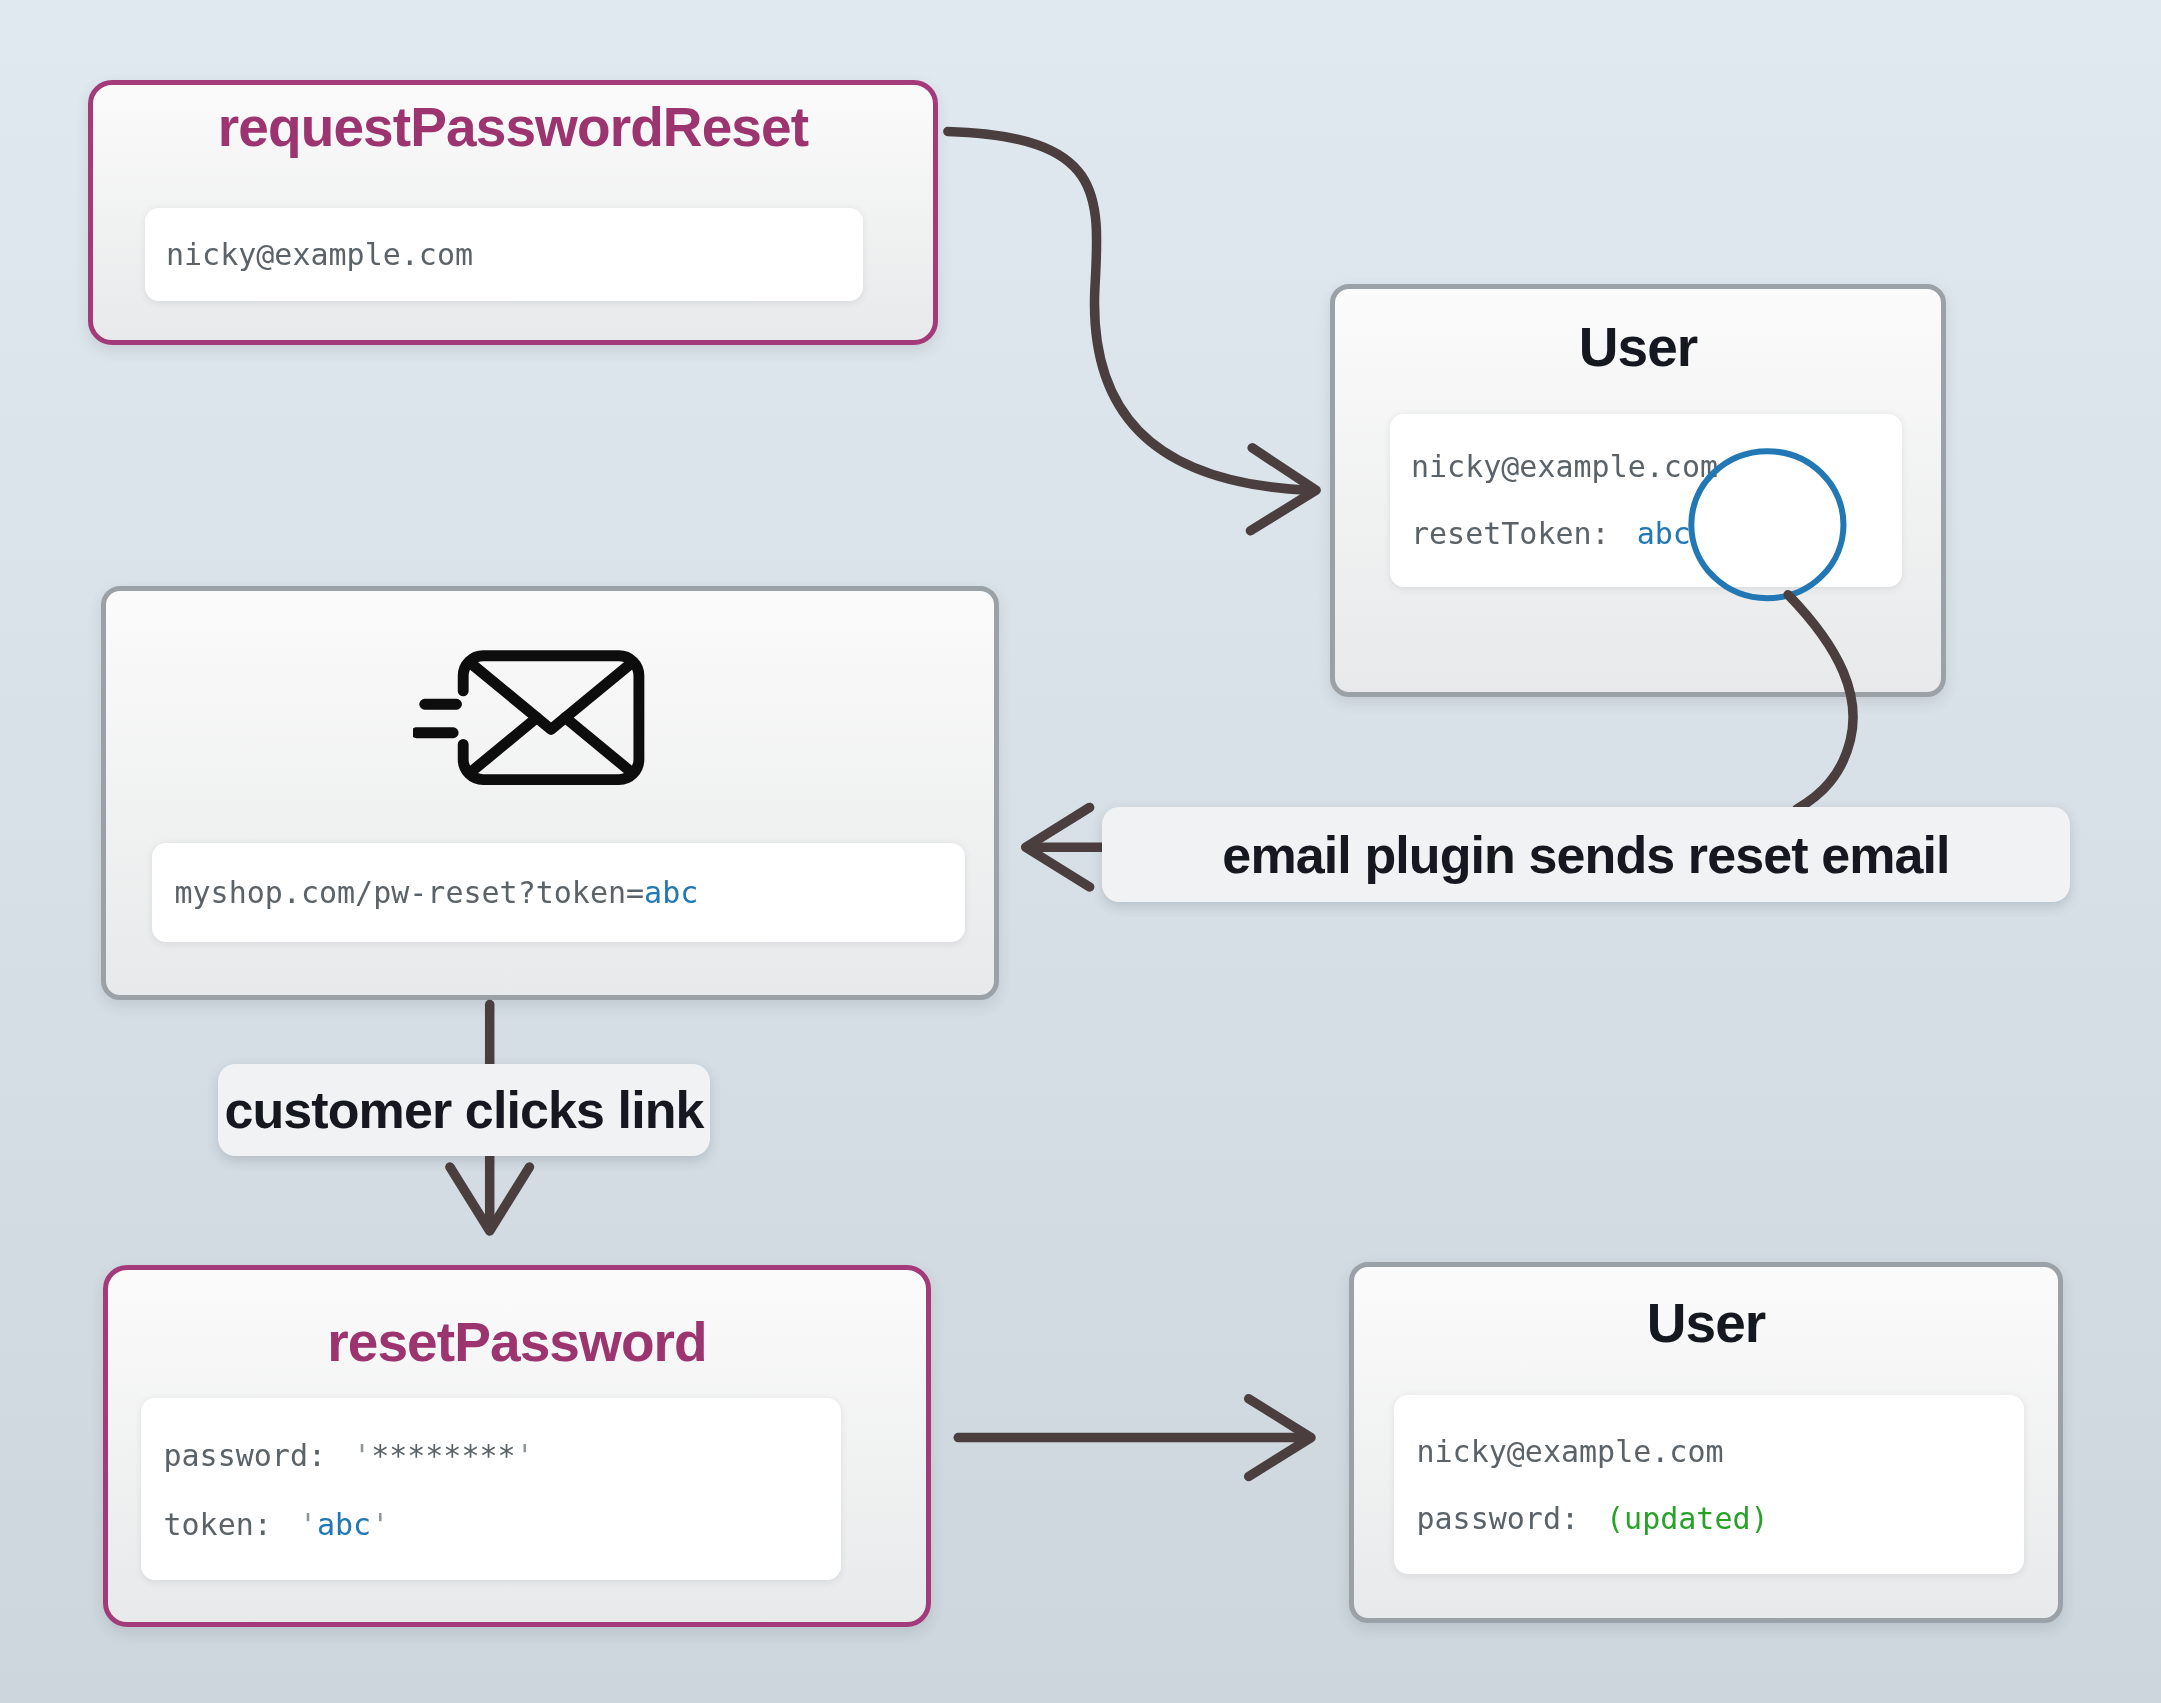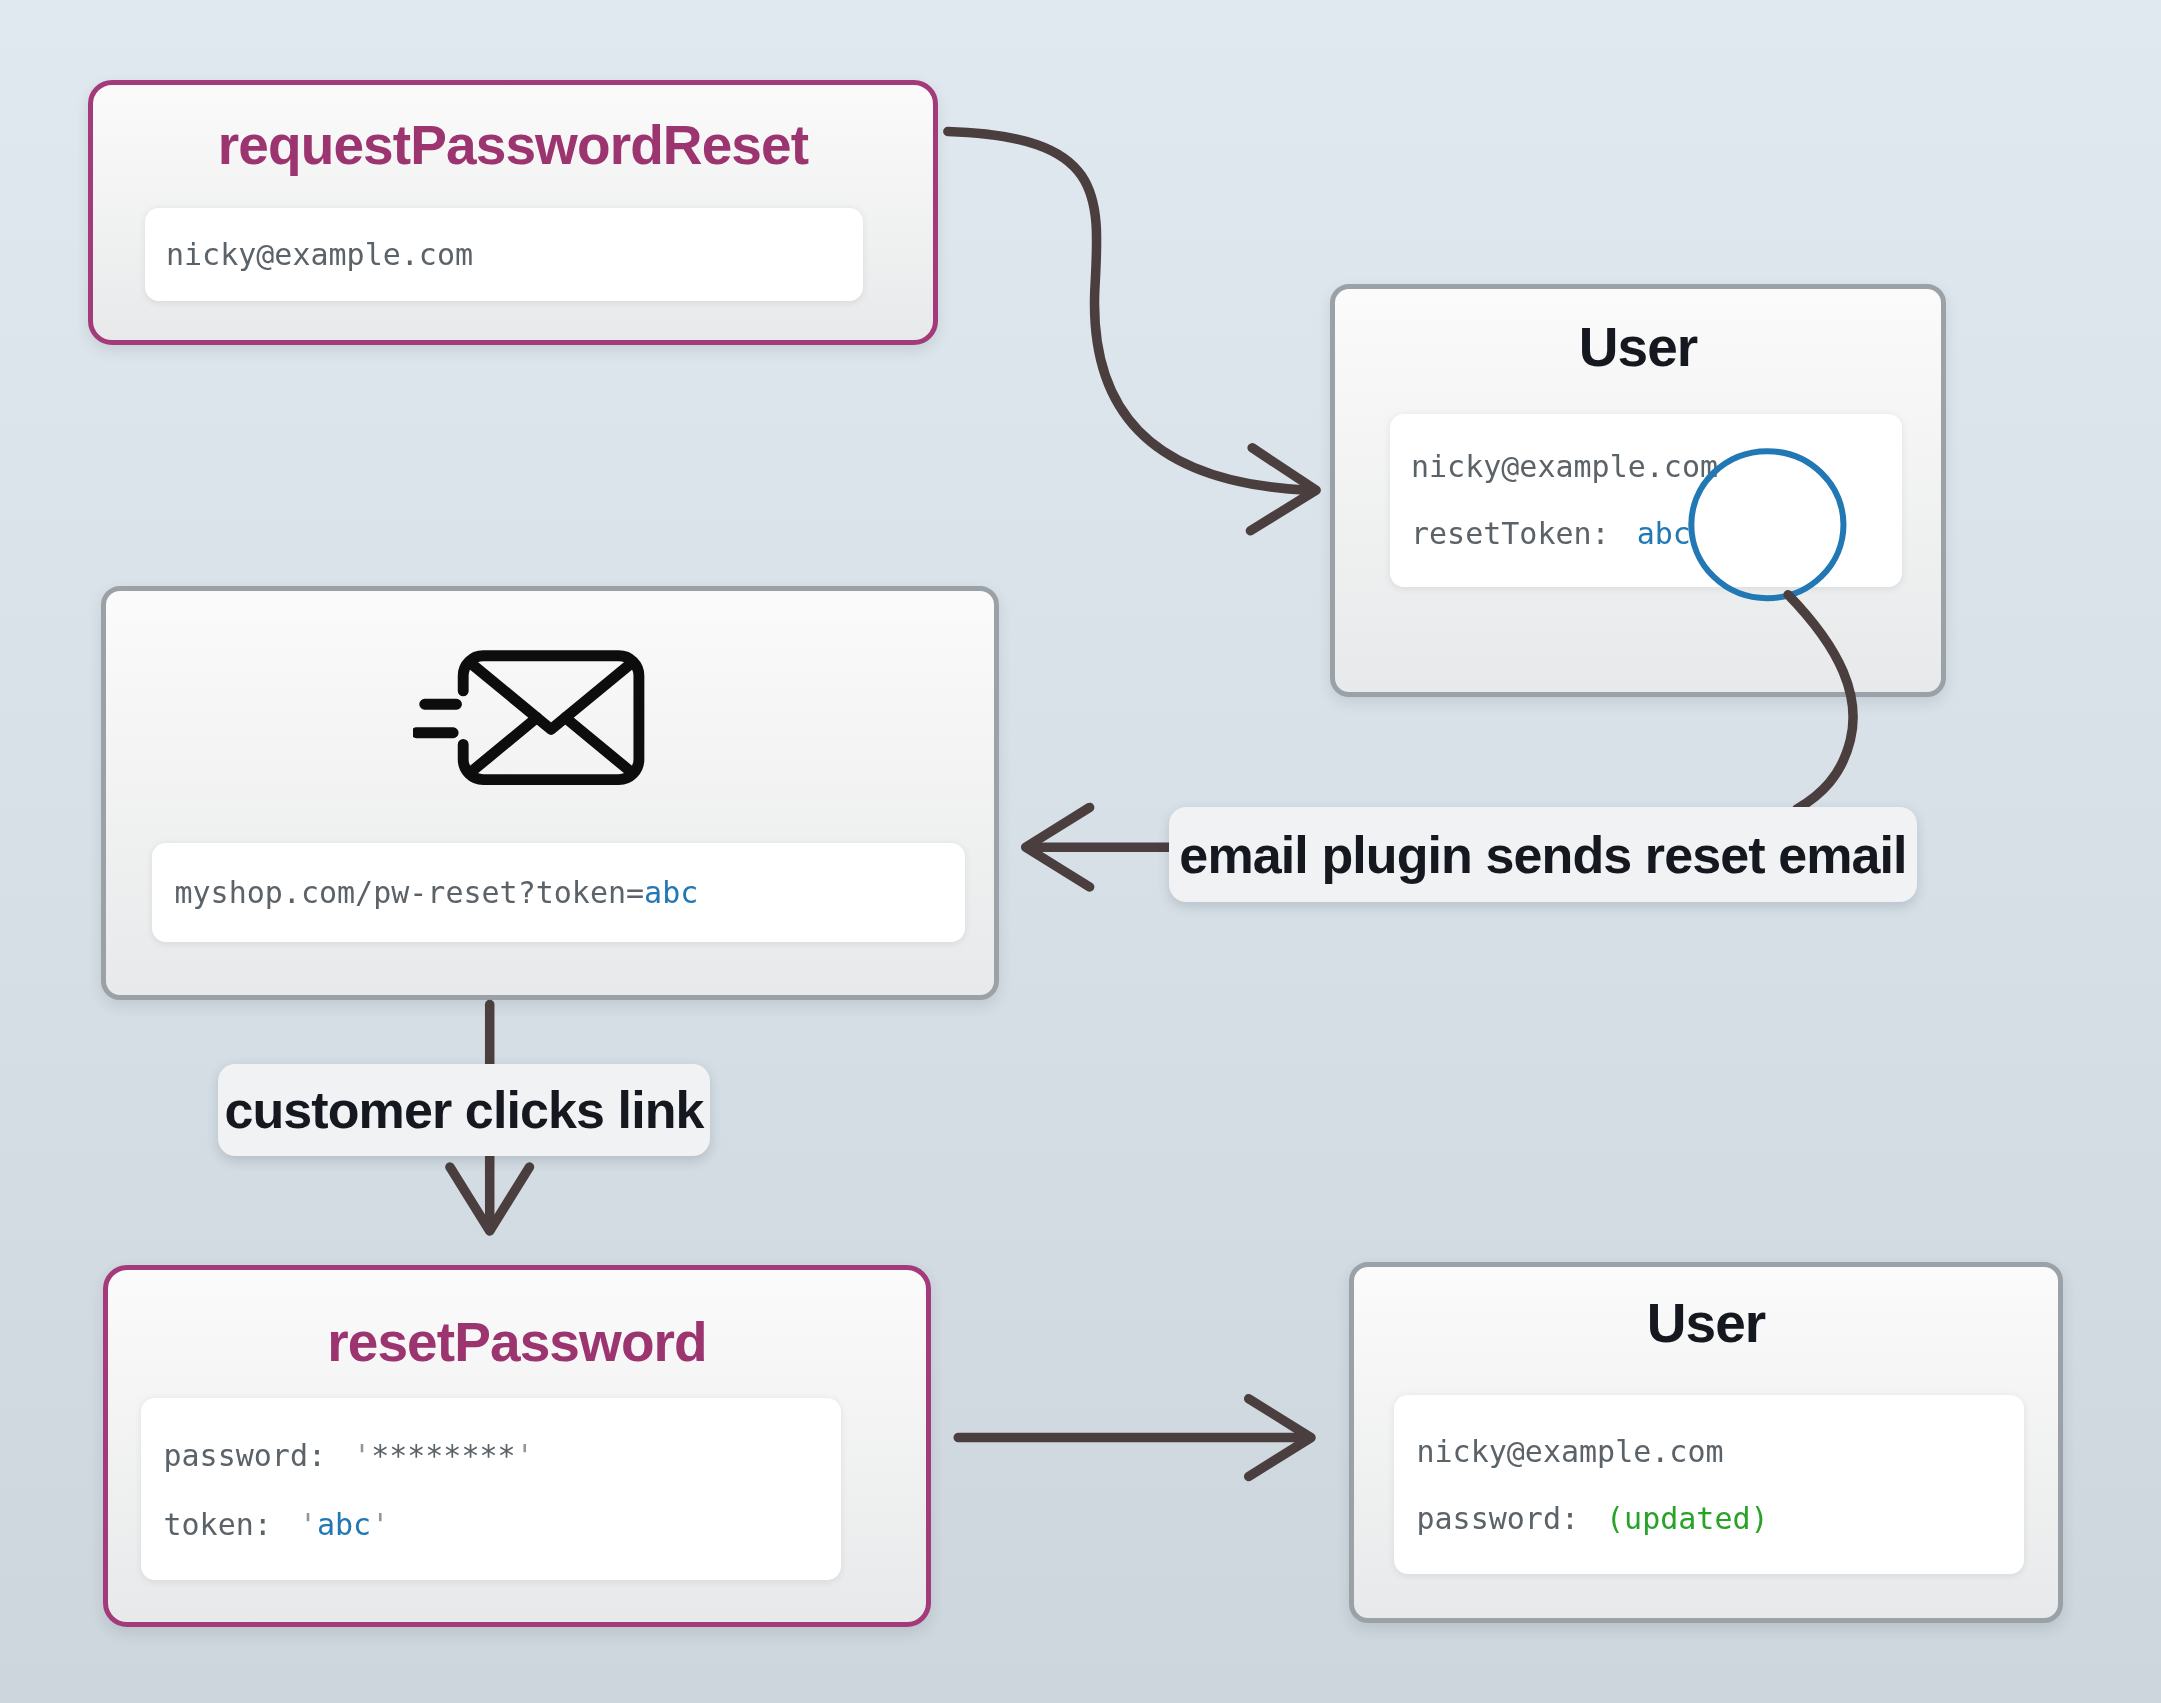--- a/index.html
+++ b/index.html
@@ -39,21 +39,21 @@
     color:var(--heading-dark);font-weight:bold;font-size:52px;letter-spacing:-0.9px;
     display:flex;align-items:center;justify-content:center;
   }
   #overlay{position:absolute;left:0;top:0;z-index:2;pointer-events:none}
   .arrow{stroke:var(--arrow);stroke-width:11;fill:none;stroke-linecap:round;stroke-linejoin:round}
   .tcircle{stroke:var(--token-blue);stroke-width:7;fill:none}
   .env{stroke:var(--envelope-black);stroke-width:13;fill:none;stroke-linecap:round;stroke-linejoin:round}
 
   
   #box-request{left:88px;top:80px;width:850px;height:265px}
-  #box-request .node-title{margin-top:28px}
+  #box-request .node-title{margin-top:10px}
   #box-request .pill{left:52px;top:123px;width:718px;height:93px;line-height:93px;padding-left:21px}
 
   #box-user-top{left:1330px;top:284px;width:616px;height:413px}
   #box-user-top .node-title{margin-top:26px}
   #box-user-top .pill{left:55px;top:125px;width:512px;height:173px;padding:19px 0 0 21px}
   #box-user-top .line{line-height:67px}
 
   #box-email{left:101px;top:586px;width:898px;height:414px}
   #box-email .icon-wrap{position:absolute;left:307px;top:48px}
   #box-email .pill{left:46px;top:252px;width:813px;height:99px;line-height:99px;padding-left:22.5px}
@@ -61,21 +61,21 @@
   #box-reset{left:103px;top:1265px;width:828px;height:362px}
   #box-reset .node-title{margin-top:40px}
   #box-reset .pill{left:33px;top:128px;width:700px;height:182px;padding:22.5px 0 0 22.5px}
   #box-reset .line{line-height:69px}
 
   #box-user-bottom{left:1349px;top:1262px;width:714px;height:361px}
   #box-user-bottom .node-title{margin-top:24px}
   #box-user-bottom .pill{left:40px;top:128px;width:630px;height:179px;padding:22.5px 0 0 22.5px}
   #box-user-bottom .line{line-height:67px}
 
-  #label-email-plugin{left:1169px;top:807px;width:748px;height:95px}
+  #label-email-plugin{left:1102px;top:807px;width:968px;height:95px}
   #label-customer-clicks{left:218px;top:1064px;width:492px;height:92px}
 </style>
 </head>
 <body>
 
 <div class="node purple" id="box-request">
   <div class="node-title">requestPasswordReset</div>
   <div class="pill code">
     <span>nicky@example.com</span>
   </div>

